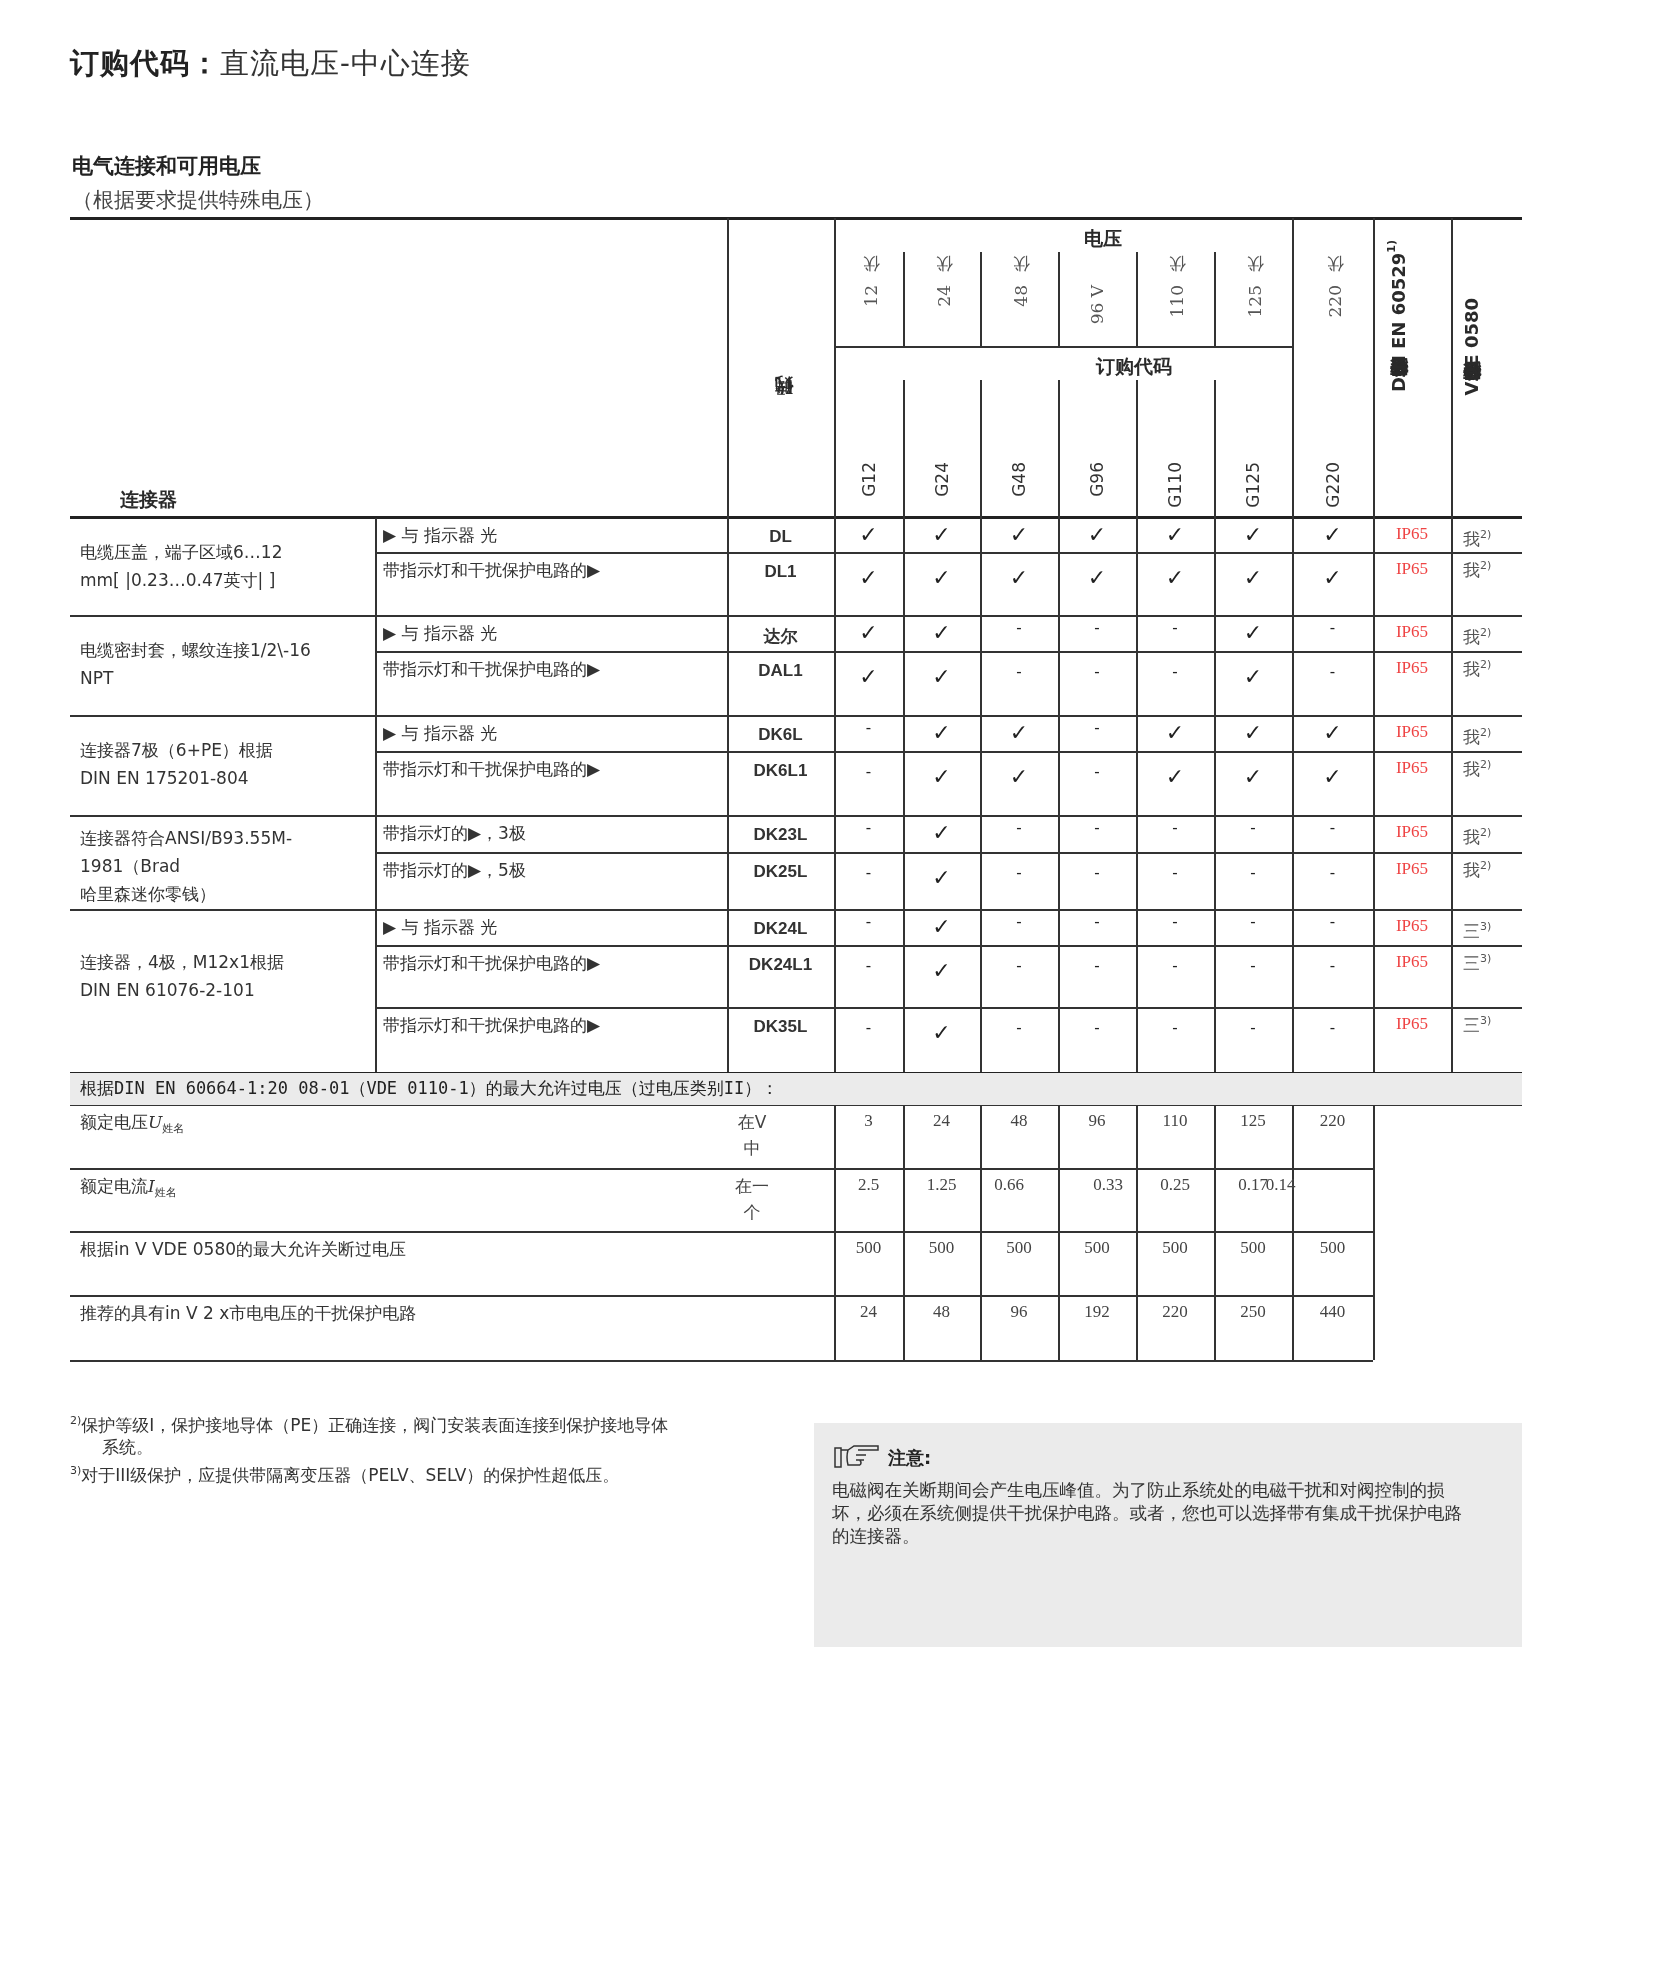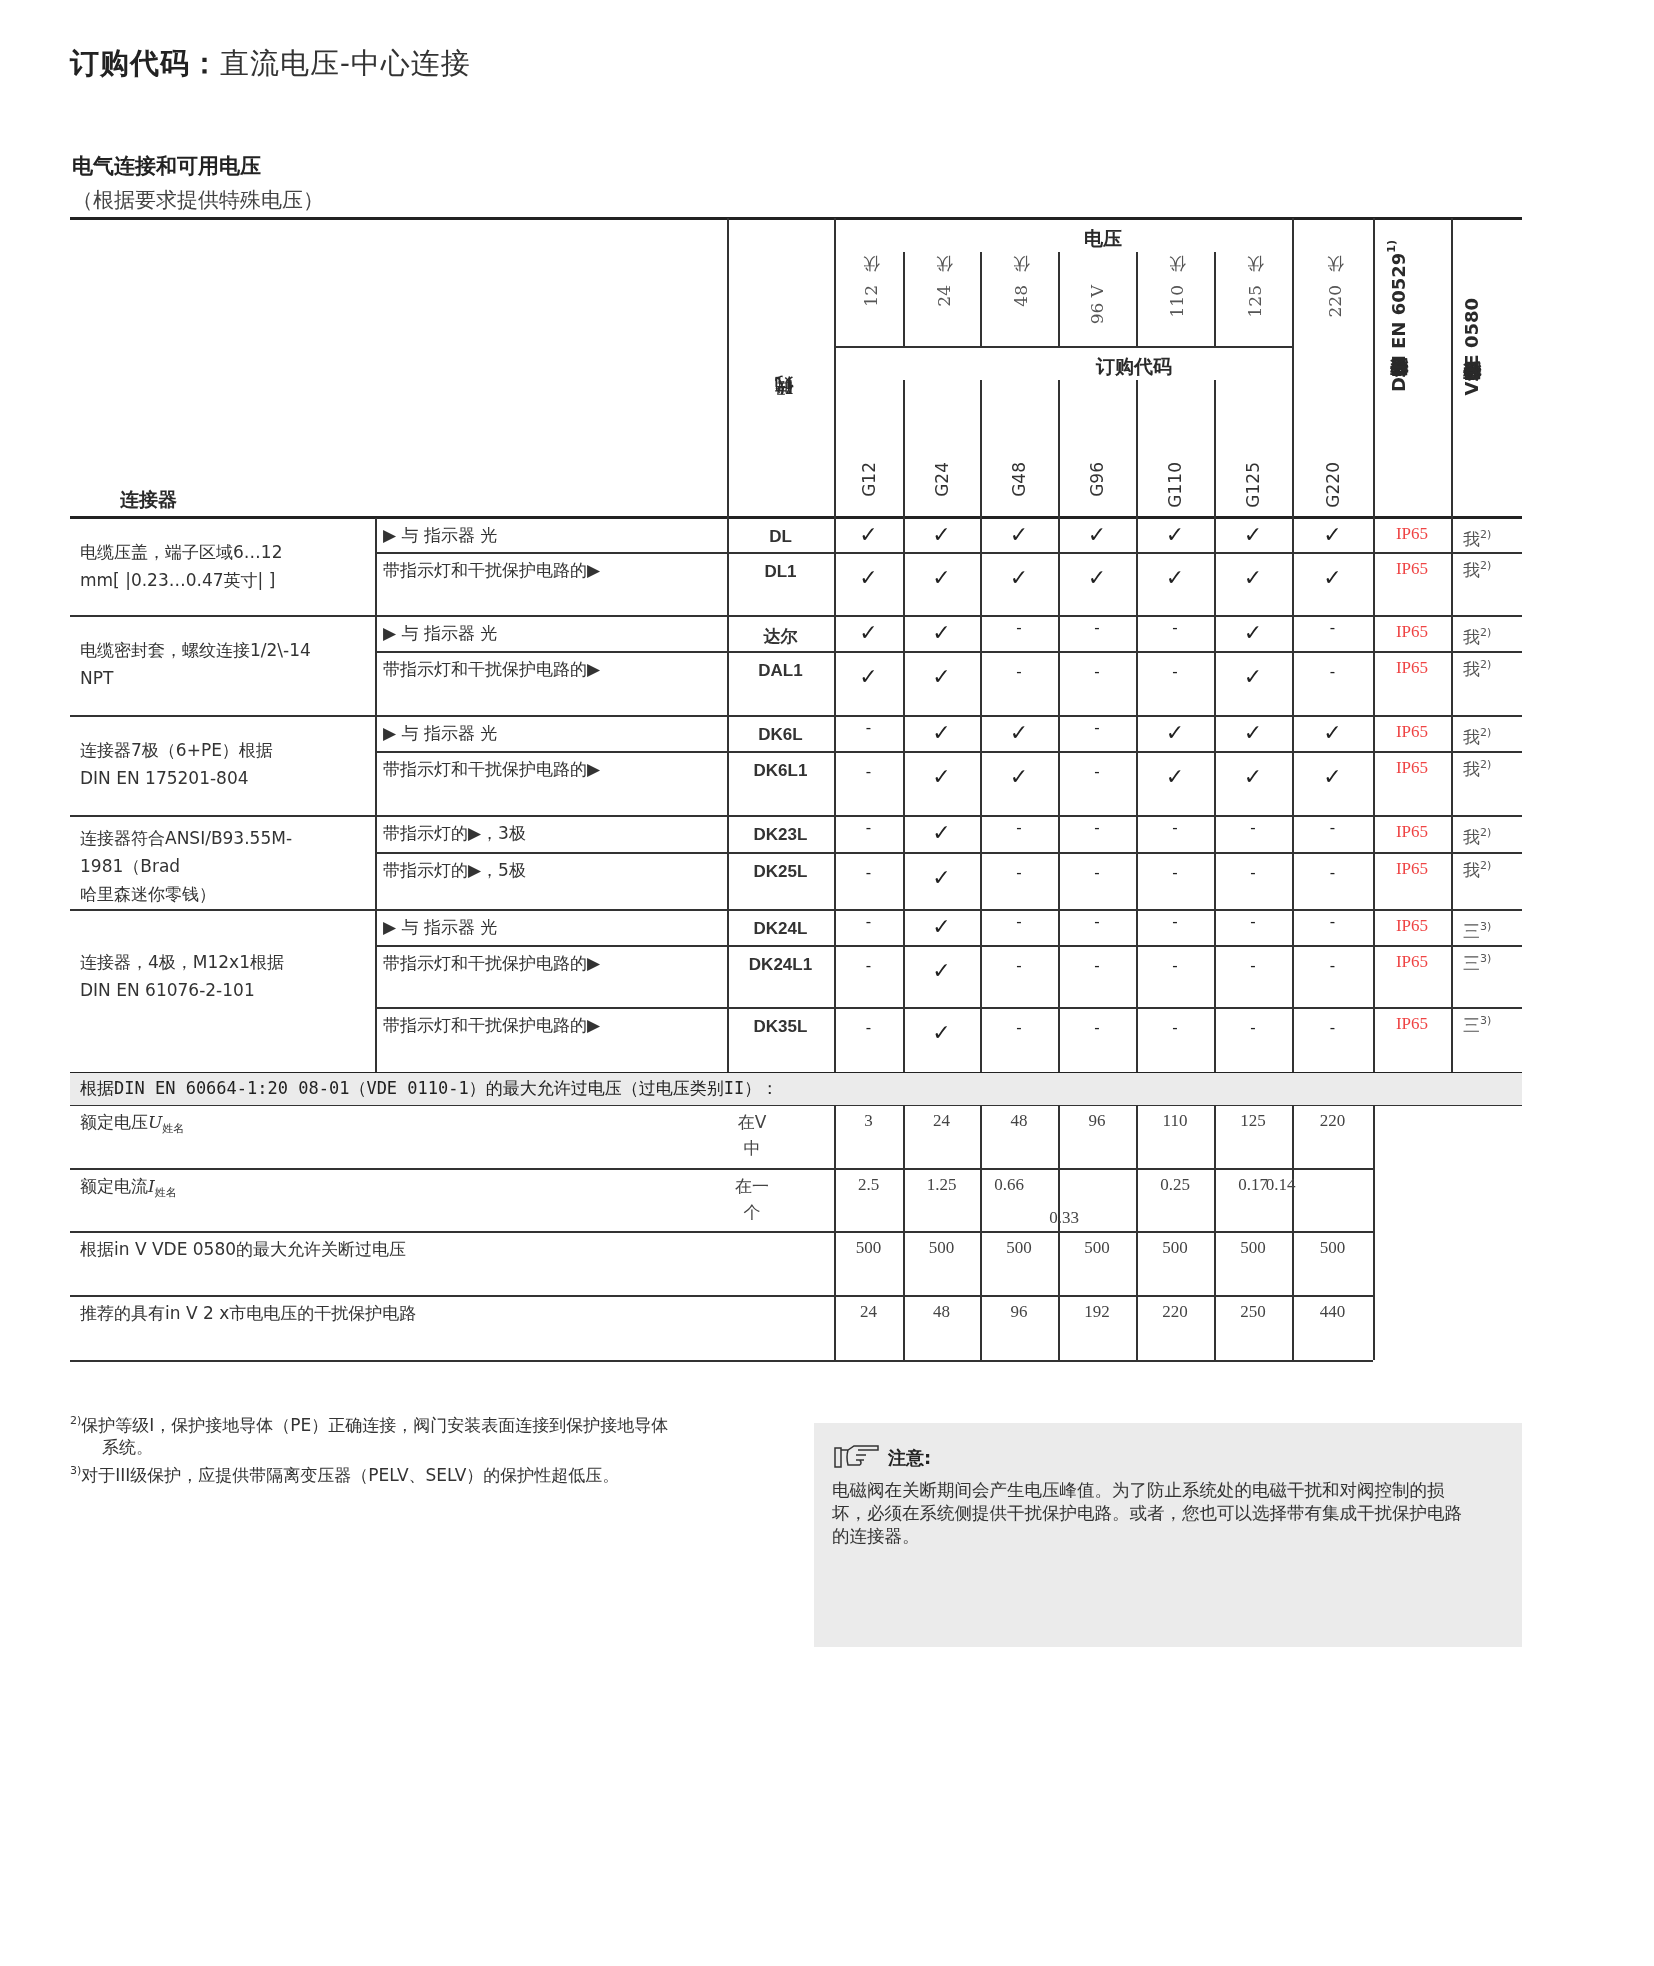--- a/index.html
+++ b/index.html
@@ -142,21 +142,21 @@
     <div class="code" style="left:727px; top:562px;">DL1</div>
     <div class="mark" style="left:834px; width:69px; top:565px; font-size:22px;">✓</div>
     <div class="mark" style="left:903px; width:77px; top:565px; font-size:22px;">✓</div>
     <div class="mark" style="left:980px; width:78px; top:565px; font-size:22px;">✓</div>
     <div class="mark" style="left:1058px; width:78px; top:565px; font-size:22px;">✓</div>
     <div class="mark" style="left:1136px; width:78px; top:565px; font-size:22px;">✓</div>
     <div class="mark" style="left:1214px; width:78px; top:565px; font-size:22px;">✓</div>
     <div class="mark" style="left:1292px; width:81px; top:565px; font-size:22px;">✓</div>
     <div class="ip" style="left:1373px; top:559px;">IP65</div>
     <div class="vde" style="left:1451px; top:559px;"><span>我</span><sup>2)</sup></div>
-    <div class="conn-text" style="left:80px; top:636px; white-space:pre; font-family:&quot;DejaVu Sans&quot;, sans-serif;">电缆密封套，螺纹连接1/2\-14
+    <div class="conn-text" style="left:80px; top:636px; white-space:pre; font-family:&quot;DejaVu Sans&quot;, sans-serif;">电缆密封套，螺纹连接1/2\-16
 NPT</div>
     <div class="variant" style="left:383px; top:622px;">▶   与   指示器 光</div>
     <div class="code" style="left:727px; top:625px;">达尔</div>
     <div class="mark" style="left:834px; width:69px; top:620px; font-size:22px;">✓</div>
     <div class="mark" style="left:903px; width:77px; top:620px; font-size:22px;">✓</div>
     <div class="mark" style="left:980px; width:78px; top:618px; font-size:16px;">-</div>
     <div class="mark" style="left:1058px; width:78px; top:618px; font-size:16px;">-</div>
     <div class="mark" style="left:1136px; width:78px; top:618px; font-size:16px;">-</div>
     <div class="mark" style="left:1214px; width:78px; top:620px; font-size:22px;">✓</div>
     <div class="mark" style="left:1292px; width:81px; top:618px; font-size:16px;">-</div>
@@ -271,21 +271,21 @@
     <div class="num" style="left: 1058px; width: 78px; top: 1111px;">96</div>
     <div class="num" style="left: 1136px; width: 78px; top: 1111px;">110</div>
     <div class="num" style="left: 1214px; width: 78px; top: 1111px;">125</div>
     <div class="num" style="left: 1292px; width: 81px; top: 1111px;">220</div>
     <div class="param-label" style="top: 1175px;"><span>额定电流</span><i>I</i><sub>姓名</sub></div>
     <div class="unit" style="top: 1173px; white-space: pre;">在一
 个</div>
     <div class="num" style="left: 834px; width: 69px; top: 1175px;">2.5</div>
     <div class="num" style="left: 903px; width: 77px; top: 1175px;">1.25</div>
     <div class="num" style="left: 980px; width: 58px; top: 1175px;">0.66</div>
-    <div class="num" style="left: 1014px; width: 100px; top: 1175px; margin-top: 33px;">0.33</div>
+    <div class="num" style="left: 1058px; width: 100px; top: 1175px;">0.33</div>
     <div class="num" style="left: 1136px; width: 78px; top: 1175px;">0.25</div>
     <div class="num" style="left: 1214px; width: 78px; top: 1175px;">0.17</div>
     <div class="num" style="left: 1240px; width: 81px; top: 1175px;">0.14</div>
     <div class="param-label" style="top: 1238px;"><span>根据in V VDE 0580的最大允许关断过电压</span></div>
     <div class="num" style="left: 834px; width: 69px; top: 1238px;">500</div>
     <div class="num" style="left: 903px; width: 77px; top: 1238px;">500</div>
     <div class="num" style="left: 980px; width: 78px; top: 1238px;">500</div>
     <div class="num" style="left: 1058px; width: 78px; top: 1238px;">500</div>
     <div class="num" style="left: 1136px; width: 78px; top: 1238px;">500</div>
     <div class="num" style="left: 1214px; width: 78px; top: 1238px;">500</div>

